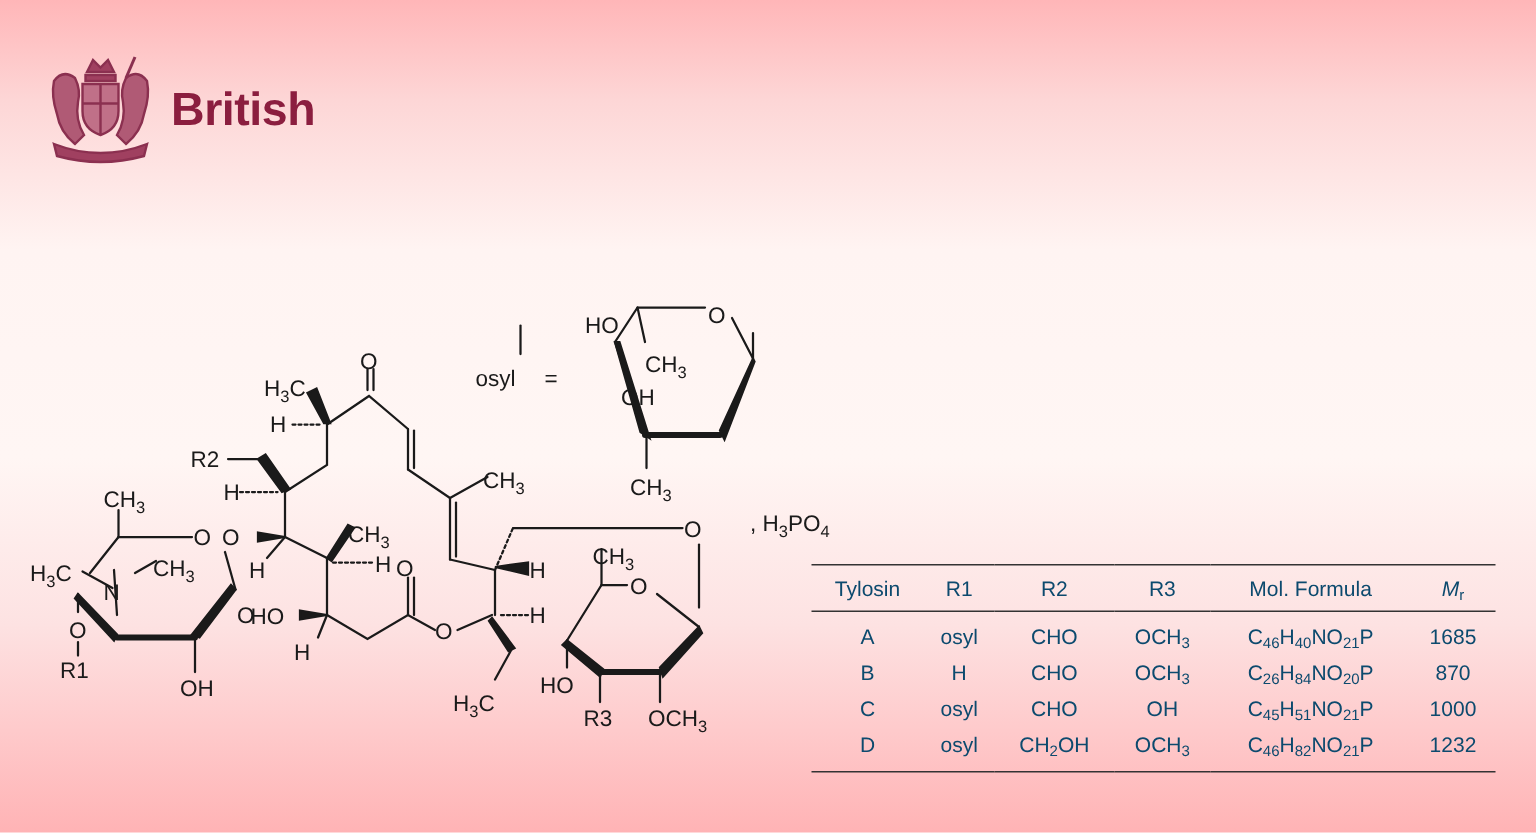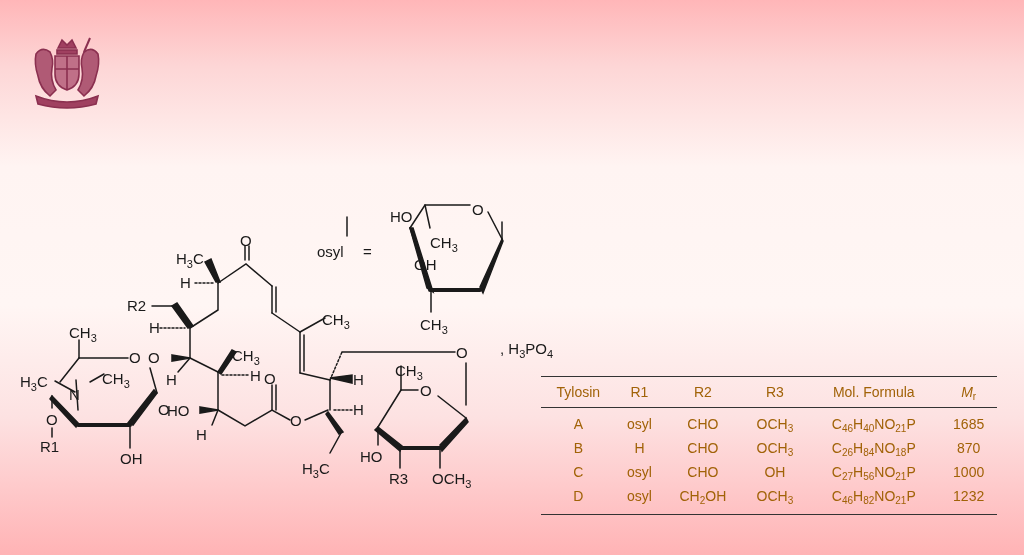--- a/index.html
+++ b/index.html
@@ -9,21 +9,21 @@
     font-family: "Liberation Sans", sans-serif;
     color: #1a1a1a;
   }
   .logo { position: absolute; left: 28px; top: 34px; display: flex; align-items: center; }
   .crest { width: 78px; height: 76px; }
   .brand { margin-left: 8px; color: #8b1e3f; font-weight: bold; line-height: 33px; font-size: 31px; letter-spacing: -0.3px; }
   .structure { position: absolute; left: 0; top: 180px; }
   .structure text { font-family: "Liberation Sans", sans-serif; font-size: 15px; fill: #1a1a1a; }
   .structure .sub { font-size: 11px; }
   .tbl { position: absolute; left: 541px; top: 376px; width: 456px; border-collapse: collapse; font-size: 14px; }
-  .tbl th, .tbl td { text-align: center; padding: 0 4px; height: 24px; font-weight: normal; color: #a16207; white-space: nowrap; }
+  .tbl th, .tbl td { text-align: center; padding: 0 4px; height: 24px; font-weight: normal; color: #0c4a6e; white-space: nowrap; }
   .tbl thead tr { border-top: 1.5px solid #333; border-bottom: 1px solid #333; }
   .tbl thead th { height: 30px; }
   .tbl tbody tr:last-child { border-bottom: 1.5px solid #333; }
   .tbl tbody tr:last-child td { padding-bottom: 6px; }
   .tbl tbody tr:first-child td { padding-top: 4px; }
   sub { font-size: 10px; vertical-align: -3px; line-height: 0; }
 </style>
 </head>
 <body>
 
@@ -34,20 +34,21 @@
       <rect x="29" y="16" width="20" height="4" fill="#a04060"></rect>
       <path d="M27 22 h24 v18 q0 12 -12 16 q-12 -4 -12 -16 z" fill="#c07088"></path>
       <path d="M39 22 v34 M27 35 h24"></path>
       <path d="M8 20 q6 -8 14 -2 q4 8 2 16 q-2 12 4 22 l-6 6 q-10 -8 -12 -20 q-4 -12 -2 -22z" fill="#b05a75"></path>
       <path d="M70 20 q-6 -8 -14 -2 q-4 8 -2 16 q2 12 -4 22 l6 6 q10 -8 12 -20 q4 -12 2 -22z" fill="#b05a75"></path>
       <path d="M62 4 l-6 14" stroke-width="2"></path>
       <path d="M8 62 q31 12 62 0 l-2 8 q-29 8 -58 0 z" fill="#a04060"></path>
     </g>
   </svg>
   <div class="brand">
+    <div>British</div>
   </div>
 </div>
 
 <svg class="structure" width="600" height="330" viewBox="0 180 600 330">
   <g stroke="#1a1a1a" stroke-width="1.5" fill="none" stroke-linecap="round">
 
     <line x1="347" y1="217" x2="347" y2="236"></line>
 
     <polyline points="410,228 425,205 470,205"></polyline>
     <line x1="488" y1="212" x2="502" y2="239"></line>
@@ -188,29 +189,29 @@
       <td>CHO</td>
       <td>OCH<sub>3</sub></td>
       <td>C<sub>46</sub>H<sub>40</sub>NO<sub>21</sub>P</td>
       <td>1685</td>
     </tr>
     <tr>
       <td>B</td>
       <td>H</td>
       <td>CHO</td>
       <td>OCH<sub>3</sub></td>
-      <td>C<sub>26</sub>H<sub>84</sub>NO<sub>18</sub>P</td>
+      <td>C<sub>26</sub>H<sub>84</sub>NO<sub>20</sub>P</td>
       <td>870</td>
     </tr>
     <tr>
       <td>C</td>
       <td>osyl</td>
       <td>CHO</td>
       <td>OH</td>
-      <td>C<sub>27</sub>H<sub>56</sub>NO<sub>21</sub>P</td>
+      <td>C<sub>45</sub>H<sub>51</sub>NO<sub>21</sub>P</td>
       <td>1000</td>
     </tr>
     <tr>
       <td>D</td>
       <td>osyl</td>
       <td>CH<sub>2</sub>OH</td>
       <td>OCH<sub>3</sub></td>
       <td>C<sub>46</sub>H<sub>82</sub>NO<sub>21</sub>P</td>
       <td>1232</td>
     </tr>

